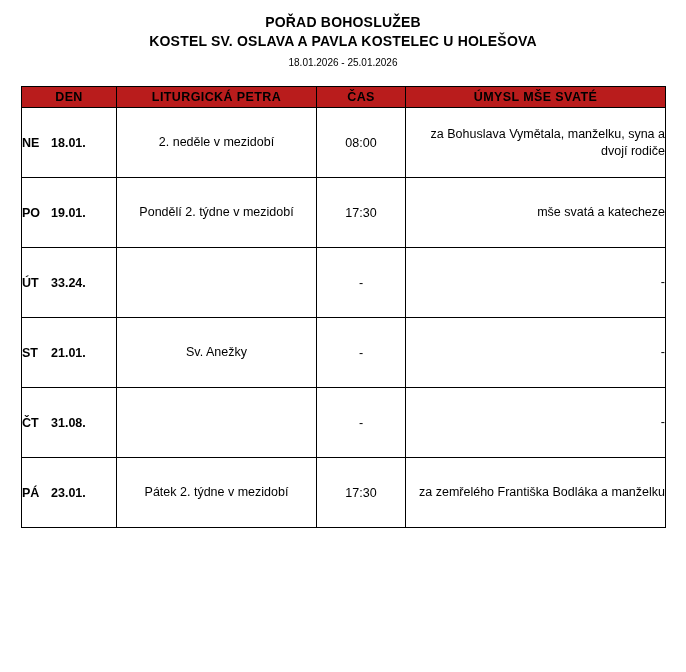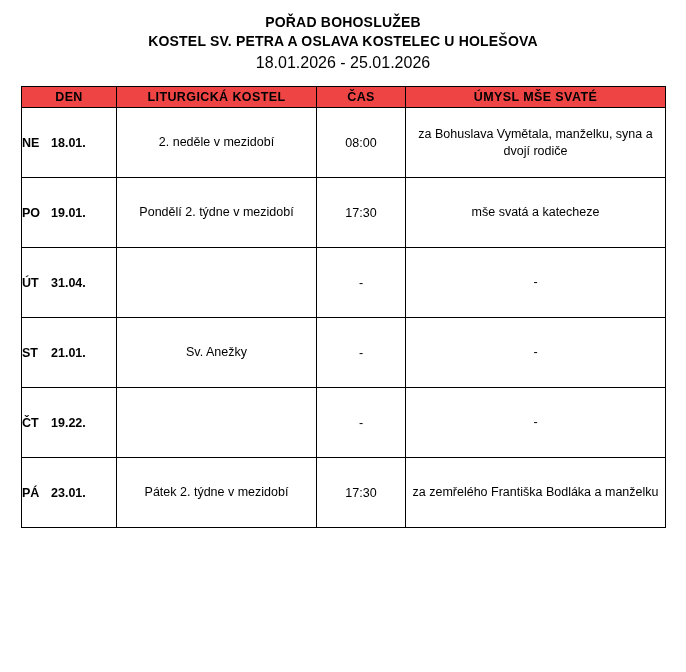--- a/index.html
+++ b/index.html
@@ -30,41 +30,41 @@
     letter-spacing: 0.2px;
     line-height: 19px;
   }
   .title-line-2 {
     font-size: 14px;
     font-weight: bold;
     letter-spacing: 0.2px;
     line-height: 19px;
   }
   .date-range {
-    font-size: 16px;
+    font-size: 10px;
     font-weight: normal;
     line-height: 19px;
     margin-top: 2px;
   }
   .table-wrap {
     margin: 14px auto 0 auto;
     width: 644px;
   }
   table.schedule {
     border-collapse: collapse;
     width: 644px;
     table-layout: fixed;
   }
   table.schedule th,
   table.schedule td {
     border: 1px solid #000000;
     padding: 0;
   }
   table.schedule thead th {
-    background: #ef4444;
+    background: #b91c1c;
     font-size: 12.5px;
     font-weight: bold;
     letter-spacing: 0.4px;
     height: 20px;
     text-align: center;
     vertical-align: middle;
   }
   col.c-day    { width: 95px; }
   col.c-lit    { width: 200px; }
   col.c-time   { width: 89px; }
@@ -95,49 +95,49 @@
     padding: 2px 6px;
     line-height: 17px;
   }
   td.time {
     font-size: 12.5px;
     text-align: center;
     vertical-align: middle;
   }
   td.intent {
     font-size: 12.5px;
-    text-align: center;
+    text-align: right;
     vertical-align: middle;
     padding: 2px 8px;
     line-height: 17px;
   }
 </style>
 </head>
 <body>
 
 <div class="page">
 
   <div class="header">
     <div class="title-line-1">POŘAD BOHOSLUŽEB</div>
-    <div class="title-line-2">KOSTEL SV. PETRA A OSLAVA KOSTELEC U HOLEŠOVA</div>
+    <div class="title-line-2">KOSTEL SV. OSLAVA A PAVLA KOSTELEC U HOLEŠOVA</div>
     <div class="date-range">18.01.2026 - 25.01.2026</div>
   </div>
 
   <div class="table-wrap">
     <table class="schedule">
       <colgroup>
         <col class="c-day">
         <col class="c-lit">
         <col class="c-time">
         <col class="c-intent">
       </colgroup>
       <thead>
         <tr>
           <th>DEN</th>
-          <th>LITURGICKÁ KOSTEL</th>
+          <th>LITURGICKÁ PETRA</th>
           <th>ČAS</th>
           <th>ÚMYSL MŠE SVATÉ</th>
         </tr>
       </thead>
       <tbody>
 
         <tr>
           <td class="day">
             <span class="dow">NE</span><span class="date">18.01.</span>
           </td>
@@ -150,39 +150,39 @@
           <td class="day">
             <span class="dow">PO</span><span class="date">19.01.</span>
           </td>
           <td class="lit">Pondělí 2. týdne v mezidobí</td>
           <td class="time">17:30</td>
           <td class="intent">mše svatá a katecheze</td>
         </tr>
 
         <tr>
           <td class="day">
-            <span class="dow">ÚT</span><span class="date">31.04.</span>
+            <span class="dow">ÚT</span><span class="date">33.24.</span>
           </td>
           <td class="lit"></td>
           <td class="time">-</td>
           <td class="intent">-</td>
         </tr>
 
         <tr>
           <td class="day">
             <span class="dow">ST</span><span class="date">21.01.</span>
           </td>
           <td class="lit">Sv. Anežky</td>
           <td class="time">-</td>
           <td class="intent">-</td>
         </tr>
 
         <tr>
           <td class="day">
-            <span class="dow">ČT</span><span class="date">19.22.</span>
+            <span class="dow">ČT</span><span class="date">31.08.</span>
           </td>
           <td class="lit"></td>
           <td class="time">-</td>
           <td class="intent">-</td>
         </tr>
 
         <tr>
           <td class="day">
             <span class="dow">PÁ</span><span class="date">23.01.</span>
           </td>

